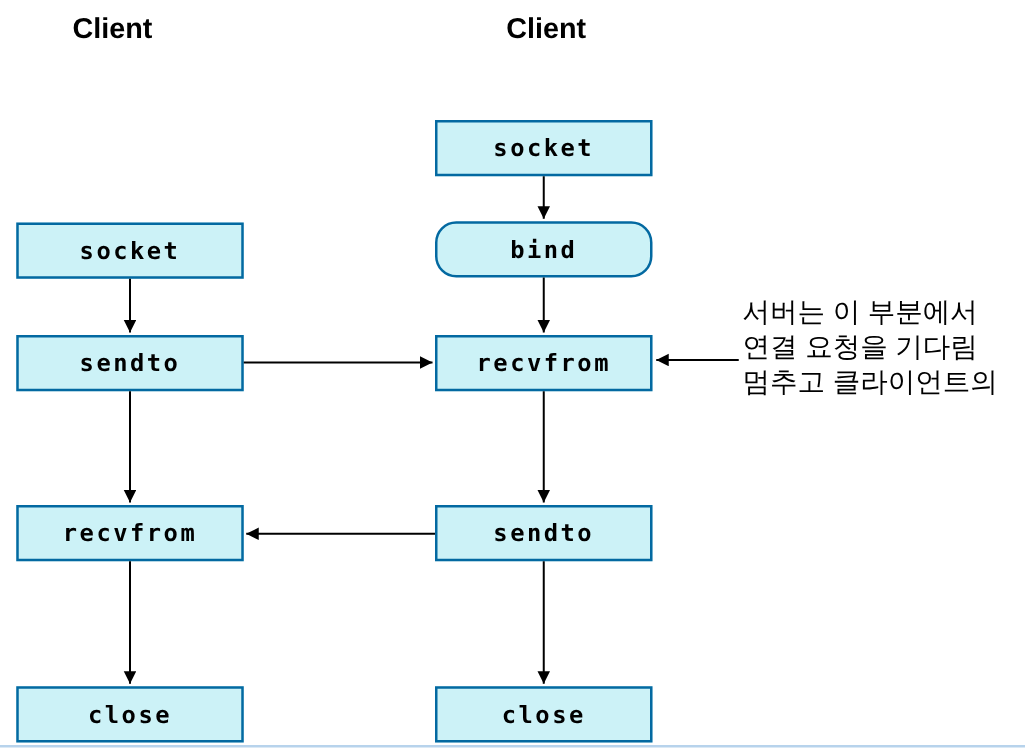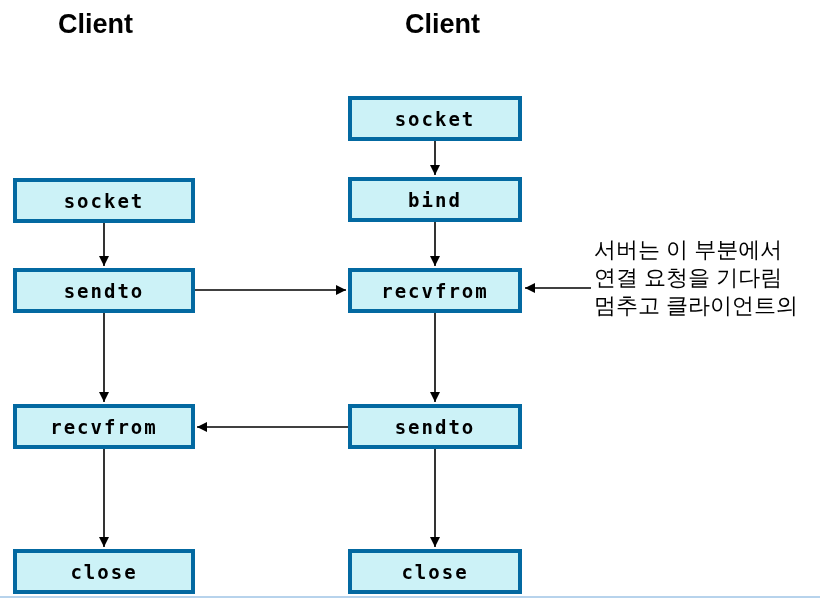--- a/index.html
+++ b/index.html
@@ -7,46 +7,46 @@
     position: relative;
     width: 820px;
     height: 601px;
     background: #ffffff;
     overflow: hidden;
     font-family: "Liberation Sans", "DejaVu Sans", sans-serif;
   }
   .col-title {
     position: absolute;
     font-weight: bold;
-    font-size: 27px;
+    font-size: 23px;
     color: #000000;
     white-space: nowrap;
   }
   .client-title { left: 58px; top: 9px; }
   .server-title { left: 405px; top: 9px; }
   .box {
     position: absolute;
     height: 45px;
     background: #ccf2f7;
-    border: 4px solid #0369a1;
+    border: 2px solid #0369a1;
     box-sizing: border-box;
     display: flex;
     align-items: center;
     justify-content: center;
     font-family: "DejaVu Sans Mono", "Liberation Mono", monospace;
     font-weight: bold;
     font-size: 19px;
     letter-spacing: 2px;
     color: #000000;
   }
   .client-box { left: 13px;  width: 182px; }
   .server-box { left: 348px; width: 174px; }
   .b-server-socket   { top: 96px; }
   .b-client-socket   { top: 178px; }
-  .b-server-bind     { top: 177px; }
+  .b-server-bind     { top: 177px; border-radius: 17px; }
   .b-client-sendto   { top: 268px; }
   .b-server-recvfrom { top: 268px; }
   .b-client-recvfrom { top: 404px; }
   .b-server-sendto   { top: 404px; }
   .b-client-close    { top: 549px; }
   .b-server-close    { top: 549px; }
   .arrows-layer {
     position: absolute;
     left: 0; top: 0;
     width: 820px; height: 601px;

